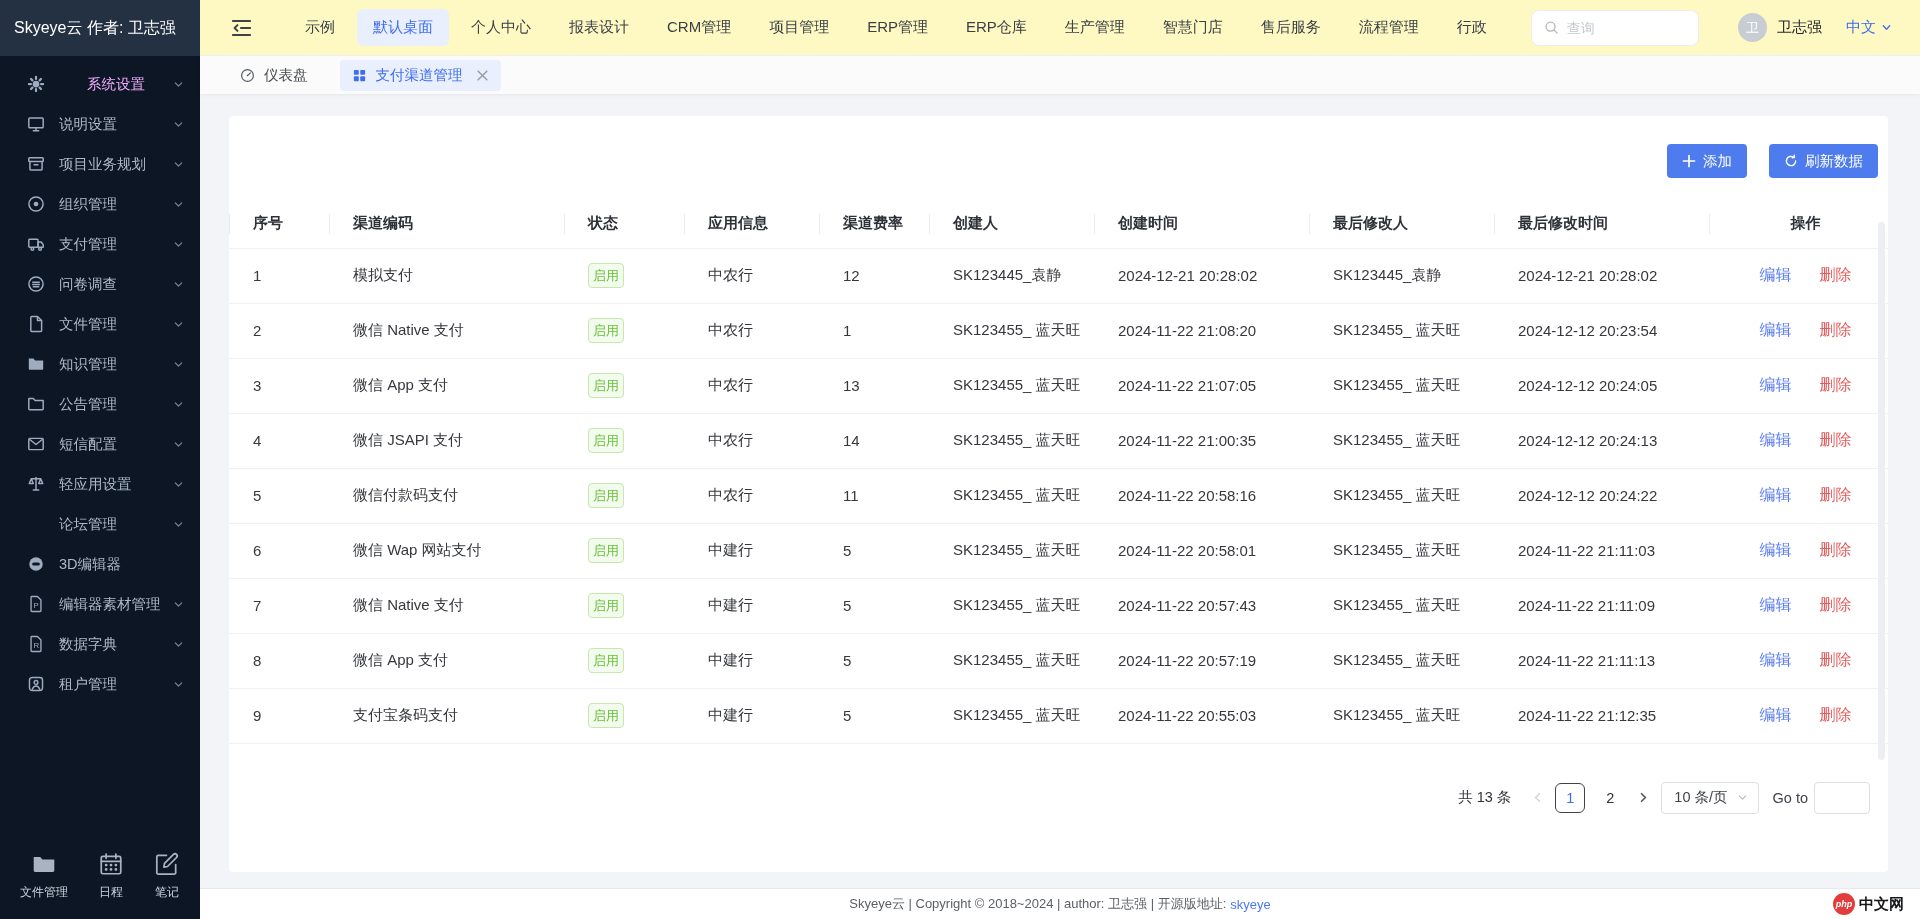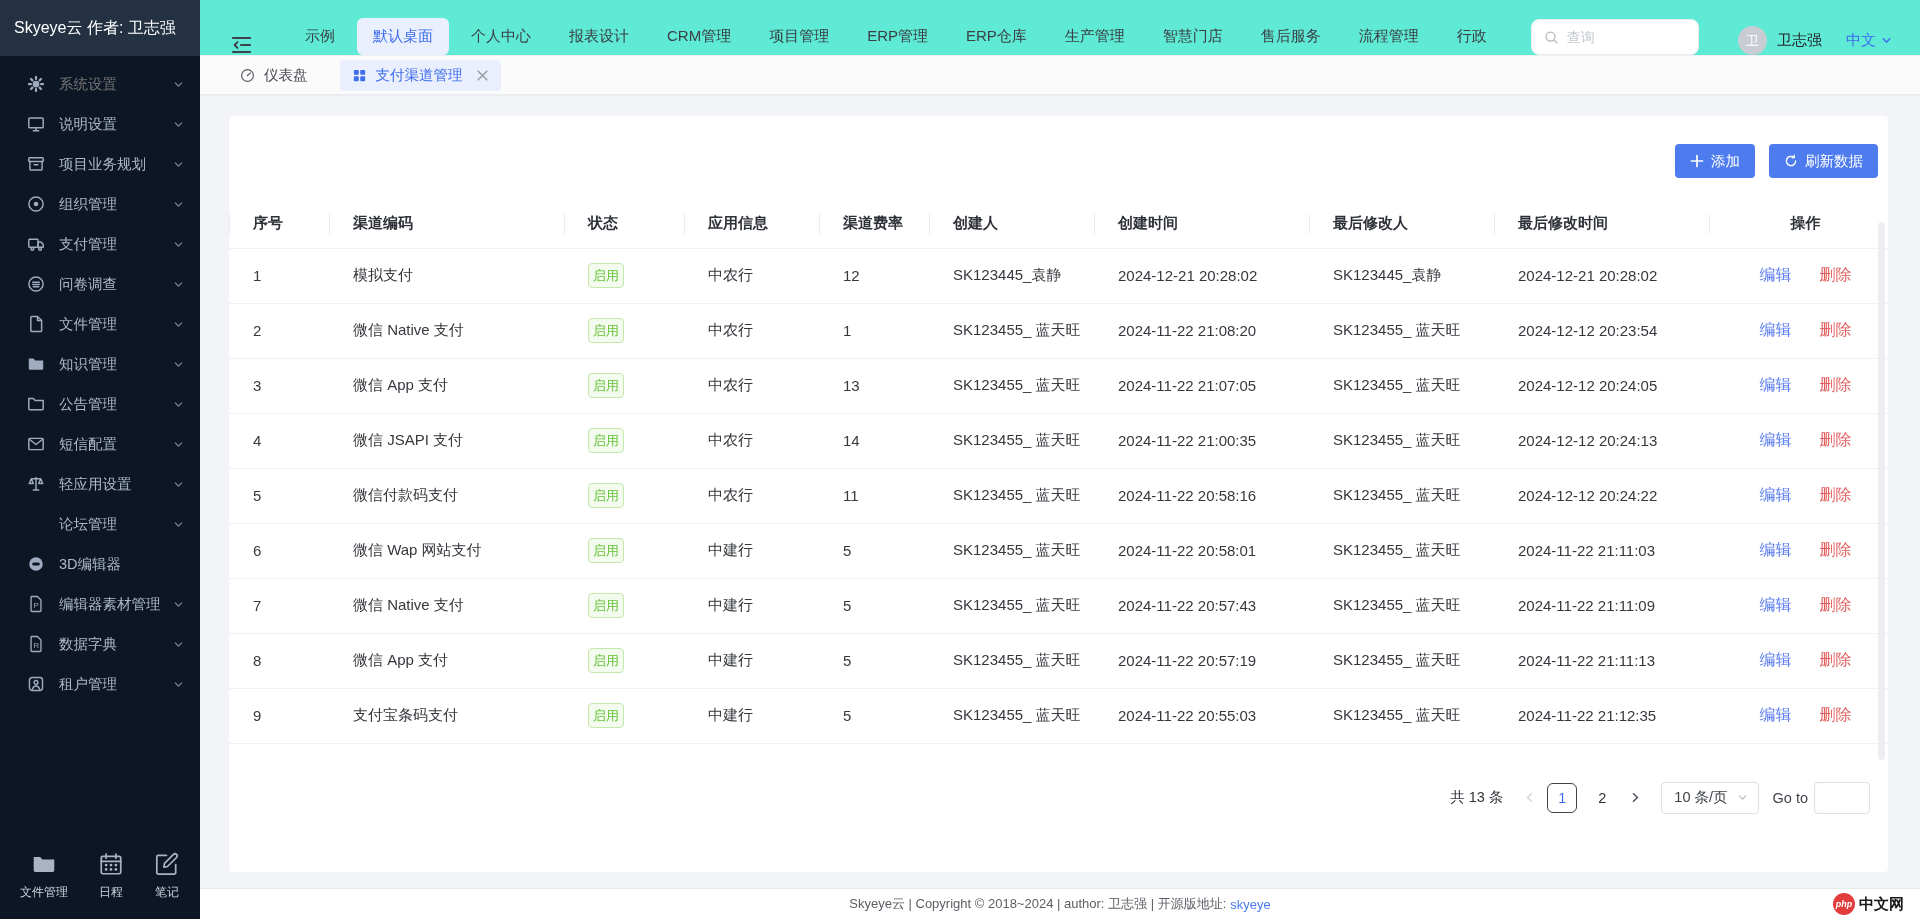--- a/index.html
+++ b/index.html
@@ -5,36 +5,36 @@
   * { box-sizing: border-box; margin: 0; padding: 0; }
   html,body { width:1920px; height:919px; overflow:hidden; }
   body { font-family: "Liberation Sans", "DejaVu Sans", sans-serif; background:#fff; }
   .app { display:flex; width:1920px; height:919px; }
 
   
   .sidebar { width:200px; min-width:200px; background:var(--sidebar-bg,#0c1625); display:flex; flex-direction:column; }
   .logo { height:56px; min-height:56px; background:var(--sidebar-logo-bg,#243143); color:#fff; font-size:16px; display:flex; align-items:center; padding:0 14px; white-space:nowrap; overflow:hidden; }
   .menu { flex:1 1 auto; padding-top:8px; overflow:hidden; }
   .menu-item { height:40px; display:flex; align-items:center; padding:0 16px 0 27px; color:#aeb9c9; font-size:14.5px; cursor:pointer; }
-  .menu-item.active { color:#737373; }
+  .menu-item.active { color:#f0abfc;text-align:center; }
   .mi-icon { width:18px; height:18px; min-width:18px; margin-right:14px; color:#9fabbf; display:inline-flex; }
   .mi-icon svg { width:18px; height:18px; }
   .mi-label { flex:1; white-space:nowrap; overflow:hidden; }
   .mi-chevron { margin-left:auto; color:#79839a; display:inline-flex; width:11px; height:11px; }
   .mi-chevron svg { width:11px; height:11px; }
   .sidebar-footer { margin-top:auto; display:flex; justify-content:space-between; padding:0 20px 18px; }
   .sf-item { display:flex; flex-direction:column; align-items:center; gap:7px; color:#ccd3de; font-size:12px; cursor:pointer; }
   .sf-icon { width:26px; height:26px; color:#a9b3c2; display:inline-flex; }
   .sf-icon svg { width:26px; height:26px; }
 
   
   .main { flex:1; min-width:0; display:flex; flex-direction:column; background:var(--content-bg,#f3f4f7); }
 
   
-  .topbar { height:56px; min-height:56px; background:#5eead4; border-bottom:1px solid #f0f1f3; display:flex; align-items:flex-end; padding:0 28px 0 30px; }
+  .topbar { height:56px; min-height:56px; background:#fef9c3; border-bottom:1px solid #f0f1f3; display:flex; align-items:center; padding:0 28px 0 30px; }
   .collapse-btn { width:23px; height:20px; color:#3f4349; cursor:pointer; display:inline-flex; }
   .collapse-btn svg { width:23px; height:20px; }
   .nav-tabs { display:flex; align-items:center; margin-left:36px; }
   .nav-tab { padding:9px 16px; font-size:15px; color:#3a3e45; cursor:pointer; border-radius:6px; white-space:nowrap; margin-right:6px; }
   .nav-tab.active { background:var(--accent-bg-light,#e9effc); color:var(--accent-text,#3f6df0); }
   .search-box { margin-left:22px; width:168px; min-width:168px; height:36px; border:1px solid #ededf0; border-radius:8px; display:flex; align-items:center; padding:0 12px; gap:8px; background:#fff; }
   .search-icon { color:#b4b8bf; width:15px; height:15px; display:inline-flex; }
   .search-icon svg { width:15px; height:15px; }
   .search-input { border:none; outline:none; width:100%; font-size:14px; color:#333; background:transparent; font-family:inherit; }
   .search-input::placeholder { color:#c3c7cd; }
@@ -51,21 +51,21 @@
   .page-tab .tab-icon { width:15px; height:15px; color:#5a5e66; display:inline-flex; }
   .page-tab .tab-icon svg { width:15px; height:15px; }
   .page-tab.active { background:var(--accent-bg-light,#e9effc); color:var(--accent-text,#3f6df0); margin-left:22px; padding:6px 12px; }
   .page-tab.active .tab-icon { color:var(--accent-text,#3f6df0); }
   .tab-close { width:13px; height:13px; color:#9a9da3; margin-left:4px; display:inline-flex; cursor:pointer; }
   .tab-close svg { width:13px; height:13px; }
 
   
   .content { flex:1; min-height:0; padding:22px 32px 16px 29px; }
   .card { background:#fff; border-radius:4px; height:756px; position:relative; padding-top:28px; }
-  .toolbar { display:flex; justify-content:flex-end; gap:14px; padding:0 10px; }
+  .toolbar { display:flex; justify-content:flex-end; gap:22px; padding:0 10px; }
   .btn { height:34px; background:var(--accent,#4e7cee); color:#fff; border:none; border-radius:4px; font-size:14.5px; display:inline-flex; align-items:center; gap:7px; padding:0 15px; cursor:pointer; font-family:inherit; white-space:nowrap; }
   .btn .b-icon { display:inline-flex; width:14px; height:14px; }
   .btn .b-icon svg { width:14px; height:14px; }
 
   .data-table { width:100%; border-collapse:collapse; table-layout:fixed; margin-top:22px; font-size:15px; }
   .data-table th { height:48px; text-align:left; font-weight:700; color:#2e3138; padding:0 10px 0 24px; position:relative; white-space:nowrap; }
   .data-table th::before { content:''; position:absolute; left:0; top:14px; height:20px; width:1px; background:#ececee; }
   .data-table th:last-child { text-align:center; }
   .data-table td { height:55px; padding:0 10px 0 24px; border-top:1px solid #f0f1f4; color:#36383d; white-space:nowrap; overflow:hidden; }
   .data-table tbody tr:last-child td { border-bottom:1px solid #f0f1f4; }
@@ -79,21 +79,21 @@
 
   
   .pagination { display:flex; align-items:center; justify-content:flex-end; margin-top:38px; padding-right:18px; gap:4px; font-size:14.5px; color:#3f434a; }
   .pg-total { margin-right:8px; color:#2f3338; }
   .pg-arrow { width:28px; height:28px; display:inline-flex; align-items:center; justify-content:center; color:#51555c; cursor:pointer; }
   .pg-arrow svg { width:13px; height:13px; }
   .pg-arrow.disabled { color:#d3d6db; cursor:default; }
   .pg-pages { display:flex; gap:10px; align-items:center; }
   .pg-num { min-width:30px; height:30px; display:inline-flex; align-items:center; justify-content:center; border-radius:6px; cursor:pointer; color:#2f3338; }
   .pg-num.active { border:1.5px solid #3e434c; color:var(--accent-text,#3f6df0); }
-  .pg-size { height:32px; border:1px solid #dcdfe4; border-radius:4px; display:flex; align-items:center; gap:9px; padding:0 10px 0 12px; color:#3f434a; cursor:pointer; margin-left:8px; background:#fff; white-space:nowrap; }
+  .pg-size { height:32px; border:1px solid #dcdfe4; border-radius:4px; display:flex; align-items:center; gap:9px; padding:0 10px 0 12px; color:#3f434a; cursor:pointer; margin-left:0; background:#fff; white-space:nowrap; }
   .pg-size .caret { color:#b9bdc4; display:inline-flex; width:11px; height:11px; }
   .pg-size .caret svg { width:11px; height:11px; }
   .pg-goto-label { margin-left:10px; }
   .pg-goto-input { width:56px; height:32px; border:1px solid #dcdfe4; border-radius:4px; outline:none; margin-left:2px; font-size:14px; padding:0 8px; font-family:inherit; }
 
   
   .page-footer { height:31px; min-height:31px; background:#fff; border-top:1px solid #e8e9eb; display:flex; align-items:center; justify-content:center; position:relative; font-size:13px; color:#5c6066; }
   .footer-link { color:#4a7af0; margin-left:4px; cursor:pointer; text-decoration:none; }
   .watermark { position:absolute; right:16px; top:50%; transform:translateY(-50%); display:flex; align-items:center; gap:4px; }
   .wm-badge { width:22px; height:22px; border-radius:50%; background:#e23c3c; color:#fff; font-size:9px; font-weight:bold; font-style:italic; display:flex; align-items:center; justify-content:center; }

